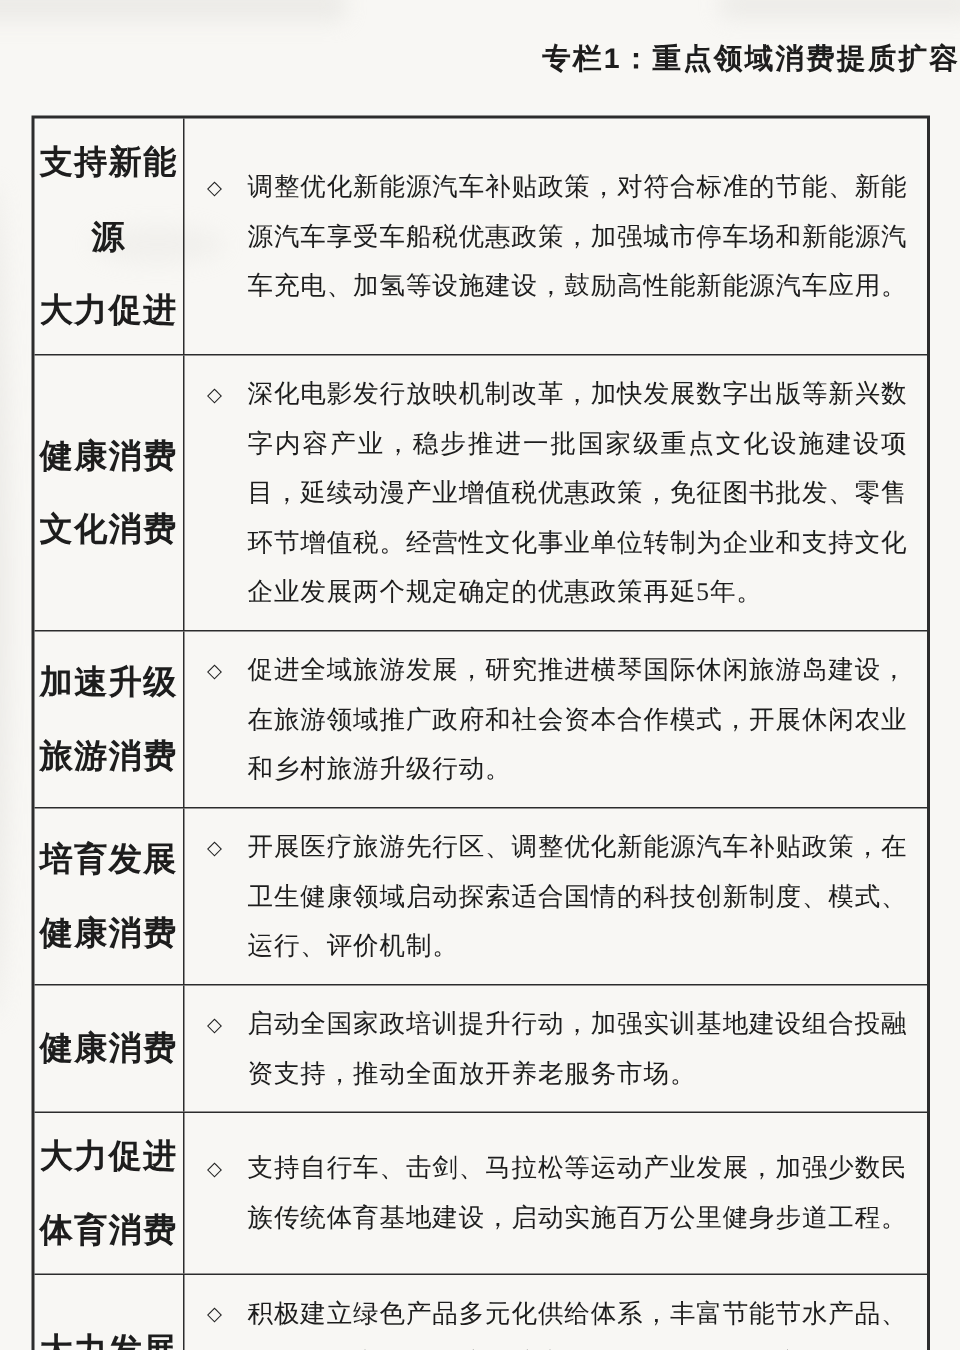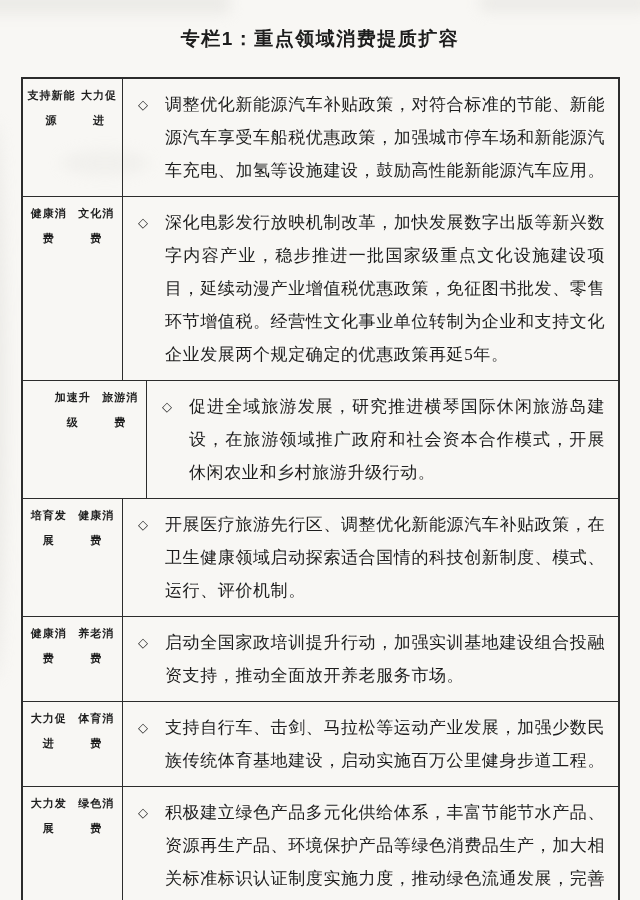--- a/index.html
+++ b/index.html
@@ -27,21 +27,21 @@
   .smudge.s1 { left: -30px; top: -8px; width: 260px; height: 22px; border-radius: 4px; }
   .smudge.s2 { left: 480px; top: -6px; width: 170px; height: 18px; border-radius: 4px; }
   .smudge.s3 { left: -14px; top: 120px; width: 20px; height: 560px; }
   .smudge.s4 { left: 60px; top: 150px; width: 90px; height: 26px; opacity: 0.25; }
 
   .page-title {
     position: absolute;
     top: 26px;
     left: 0;
     width: 100%;
-    text-align: center;
+    text-align: right;
     font-weight: bold;
     font-size: 19px;
     letter-spacing: 1.5px;
     font-family: "Liberation Sans", "DejaVu Sans", sans-serif;
   }
 
   .spec-table {
     position: absolute;
     left: 21px;
     top: 77px;
@@ -52,37 +52,38 @@
   }
   .row {
     display: flex;
     border-bottom: 1.5px solid #2c2c2c;
     box-sizing: border-box;
   }
   .row:last-child { border-bottom: none; }
 
   .row:nth-child(1) { min-height: 104px; }
   .row:nth-child(2) { min-height: 161px; }
-  .row:nth-child(3) { min-height: 101px; padding-left: 24px; }
+  .row:nth-child(3) { min-height: 101px; }
   .row:nth-child(4) { min-height: 104px; }
   .row:nth-child(5) { min-height: 84px; }
   .row:nth-child(6) { min-height: 84px; }
   .row:nth-child(7) { min-height: 141px; }
 
   .label-cell {
     flex: 0 0 100px;
     width: 100px;
     border-right: 1.5px solid #2c2c2c;
     box-sizing: border-box;
     display: flex;
-    flex-direction: row;
+    flex-direction: column;
     justify-content: center;
+    align-items: center;
     text-align: center;
     font-weight: bold;
-    font-size: 11px;
+    font-size: 22px;
     line-height: 2.25;
     letter-spacing: 1px;
     padding: 4px 2px;
     font-family: "Liberation Sans", "DejaVu Sans", sans-serif;
   }
   .content-cell {
     flex: 1;
     display: flex;
     align-items: center;
     padding: 9px 13px 9px 15px;
@@ -164,21 +165,20 @@
       <div class="content-cell">
         <div class="content-inner">
           <span class="bullet">◇</span>
           <div class="content-text">开展医疗旅游先行区、调整优化新能源汽车补贴政策，在卫生健康领域启动探索适合国情的科技创新制度、模式、运行、评价机制。</div>
         </div>
       </div>
     </div>
     <div class="row">
       <div class="label-cell">
         <span>健康消费</span>
-        <span>养老消费</span>
       </div>
       <div class="content-cell">
         <div class="content-inner">
           <span class="bullet">◇</span>
           <div class="content-text">启动全国家政培训提升行动，加强实训基地建设组合投融资支持，推动全面放开养老服务市场。</div>
         </div>
       </div>
     </div>
     <div class="row">
       <div class="label-cell">

